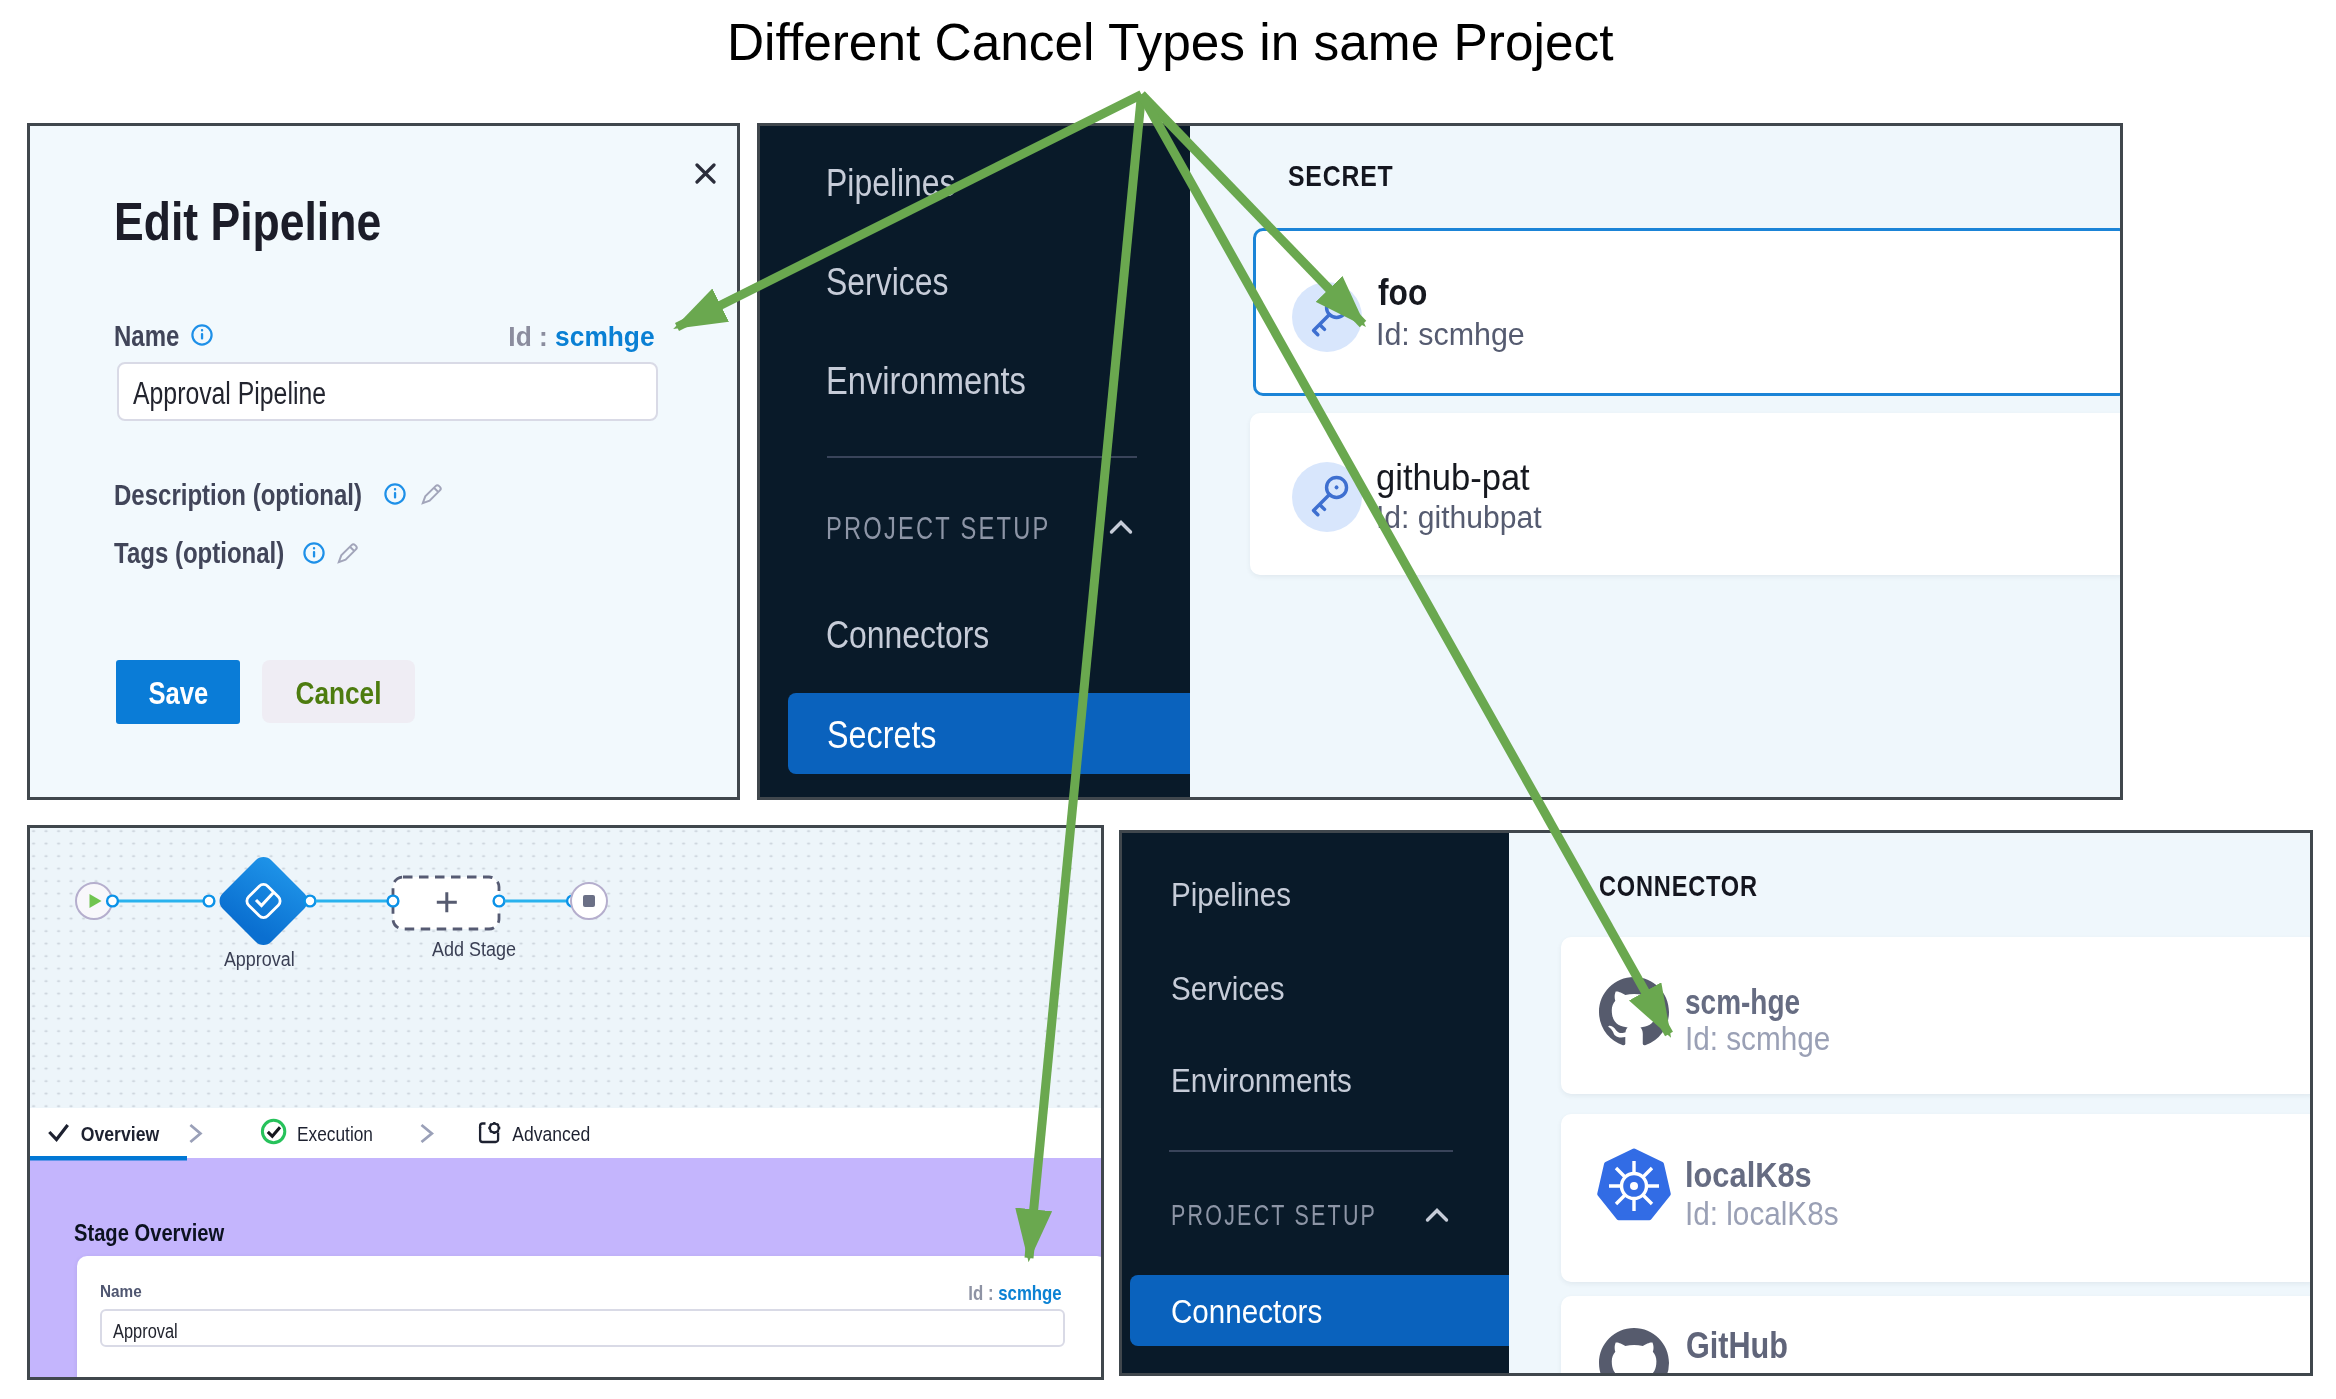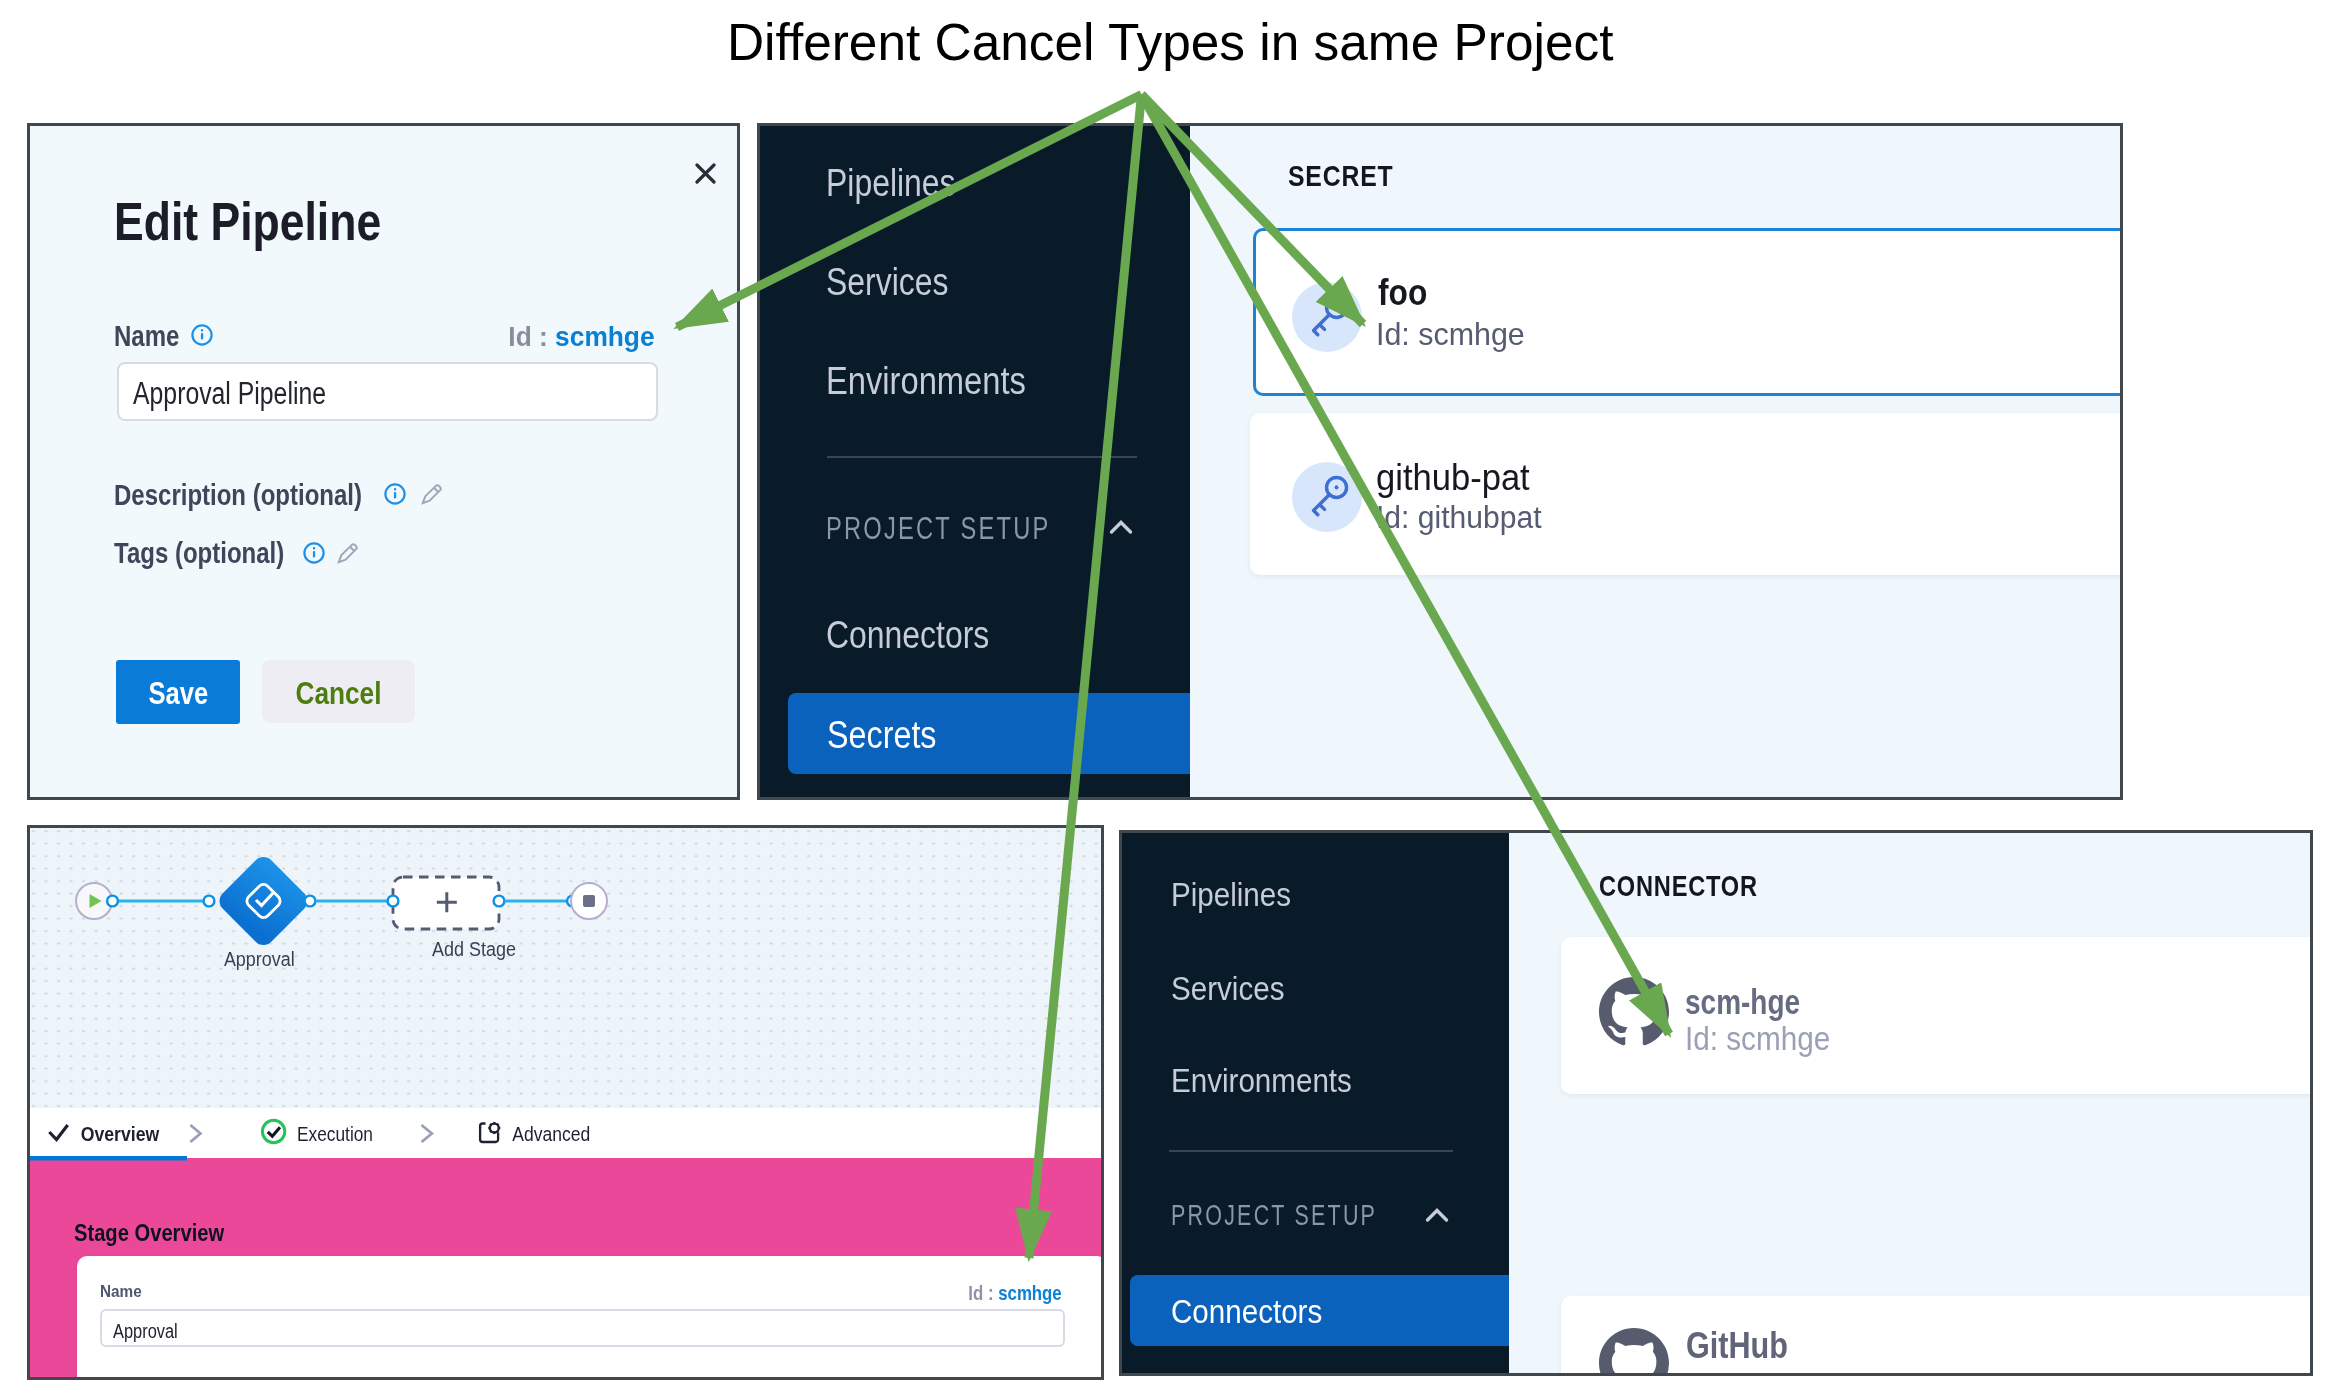--- a/index.html
+++ b/index.html
@@ -104,21 +104,21 @@
           <circle cx="35" cy="21.5" r="10" stroke="#3e6fd0" stroke-width="3.4"></circle>
           <circle cx="35" cy="21.5" r="2" fill="#3e6fd0"></circle>
           <path d="M35 31.5 L35 54 M35 45.5 L42 45.5 M35 54 L41 54" stroke="#3e6fd0" stroke-width="3.5" stroke-linecap="round"></path>
         </g>
       </svg>
     <div class="t" style="left:126px; top:46.5px; font-size:36px; font-weight:normal; color:#16181f;"><span class="tx" style="transform:scaleX(0.96)">github-pat</span></div>
     <div class="t" style="left:126px; top:88.6px; font-size:31px; color:#555b70;"><span class="tx" style="transform:scaleX(0.97)">Id: githubpat</span></div>
   </div>
 </div>
 
-<div class="panel" style="left:27px; top:825px; width:1077px; height:555px; background:#ec4899;">
+<div class="panel" style="left:27px; top:825px; width:1077px; height:555px; background:#c4b5fd;">
   <div class="abs" style="left:0; top:0; width:100%; height:283px; background-color:#edf5fa;">
     <svg width="100%" height="100%">
         <defs>
           <pattern id="dotp" width="12.5" height="12.5" patternUnits="userSpaceOnUse">
             <rect x="5" y="5.4" width="3.2" height="1.6" rx="0.8" fill="#c9d1da"></rect>
           </pattern>
         </defs>
         <rect width="100%" height="100%" fill="url(#dotp)"></rect>
       </svg>
   </div>
@@ -196,20 +196,32 @@
 
   <div class="card" style="left:442px; top:107px; right:-6px; height:157px;">
     <svg class="abs" style="left:38px; top:40px;" width="70" height="70" viewBox="0 0 16 16">
         <path fill="#565b6d" d="M8 0C3.58 0 0 3.58 0 8c0 3.54 2.29 6.53 5.47 7.59.4.07.55-.17.55-.38 0-.19-.01-.82-.01-1.49-2.01.37-2.53-.49-2.69-.94-.09-.23-.48-.94-.82-1.13-.28-.15-.68-.52-.01-.53.63-.01 1.08.58 1.23.82.72 1.21 1.87.87 2.33.66.07-.52.28-.87.51-1.07-1.78-.2-3.64-.89-3.64-3.95 0-.87.31-1.59.82-2.15-.08-.2-.36-1.02.08-2.12 0 0 .67-.21 2.2.82.64-.18 1.32-.27 2-.27s1.36.09 2 .27c1.53-1.04 2.2-.82 2.2-.82.44 1.1.16 1.92.08 2.12.51.56.82 1.27.82 2.15 0 3.07-1.87 3.75-3.65 3.95.29.25.54.73.54 1.48 0 1.07-.01 1.93-.01 2.2 0 .21.15.46.55.38A8.01 8.01 0 0 0 16 8c0-4.42-3.58-8-8-8z"></path>
       </svg>
     <div class="t" style="left:570px; top:0;"></div>
     <div class="t" style="left:124px; top:46.7px; font-size:35px; font-weight:600; color:#666c82;"><span class="tx" style="transform:scaleX(0.8)">scm-hge</span></div>
     <div class="t" style="left:124px; top:85.3px; font-size:33px; color:#9aa0b5;"><span class="tx" style="transform:scaleX(0.9)">Id: scmhge</span></div>
   </div>
 
+  <div class="card" style="left:442px; top:284px; right:-6px; height:168px;">
+    <svg class="abs" style="left:34px; top:34px;" width="78" height="78" viewBox="0 0 78 78">
+      <polygon points="39,3 66.5,16.2 73.3,46 54.3,69.8 23.7,69.8 4.7,46 11.5,16.2" fill="#326ce5" stroke="#326ce5" stroke-width="5" stroke-linejoin="round"></polygon>
+      <g stroke="#fff" fill="none">
+        <circle cx="39" cy="38" r="12.5" stroke-width="3.4"></circle>
+        <circle cx="39" cy="38" r="4" fill="#fff" stroke="none"></circle>
+        <path d="M39 25.5 V13 M39 50.5 V63 M26.5 38 H14 M51.5 38 H64 M30 29 L21 20 M48 29 L57 20 M30 47 L21 56 M48 47 L57 56" stroke-width="3.4"></path>
+      </g>
+    </svg>
+    <div class="t" style="left:124px; top:42.7px; font-size:35px; font-weight:600; color:#666c82;"><span class="tx" style="transform:scaleX(0.88)">localK8s</span></div>
+    <div class="t" style="left:124px; top:83.3px; font-size:33px; color:#9aa0b5;"><span class="tx" style="transform:scaleX(0.9)">Id: localK8s</span></div>
+  </div>
 
   <div class="card" style="left:442px; top:466px; right:-6px; height:110px; border-radius:10px 10px 0 0;">
     <svg class="abs" style="left:38px; top:32px;" width="70" height="70" viewBox="0 0 16 16">
         <path fill="#565b6d" d="M8 0C3.58 0 0 3.58 0 8c0 3.54 2.29 6.53 5.47 7.59.4.07.55-.17.55-.38 0-.19-.01-.82-.01-1.49-2.01.37-2.53-.49-2.69-.94-.09-.23-.48-.94-.82-1.13-.28-.15-.68-.52-.01-.53.63-.01 1.08.58 1.23.82.72 1.21 1.87.87 2.33.66.07-.52.28-.87.51-1.07-1.78-.2-3.64-.89-3.64-3.95 0-.87.31-1.59.82-2.15-.08-.2-.36-1.02.08-2.12 0 0 .67-.21 2.2.82.64-.18 1.32-.27 2-.27s1.36.09 2 .27c1.53-1.04 2.2-.82 2.2-.82.44 1.1.16 1.92.08 2.12.51.56.82 1.27.82 2.15 0 3.07-1.87 3.75-3.65 3.95.29.25.54.73.54 1.48 0 1.07-.01 1.93-.01 2.2 0 .21.15.46.55.38A8.01 8.01 0 0 0 16 8c0-4.42-3.58-8-8-8z"></path>
       </svg>
     <div class="t" style="left:125px; top:31.8px; font-size:36px; font-weight:600; color:#60657a;"><span class="tx" style="transform:scaleX(0.85)">GitHub</span></div>
   </div>
 </div>
 
 <svg class="abs" style="left:0; top:0; z-index:60; pointer-events:none;" width="2336" height="1399" viewBox="0 0 2336 1399">

